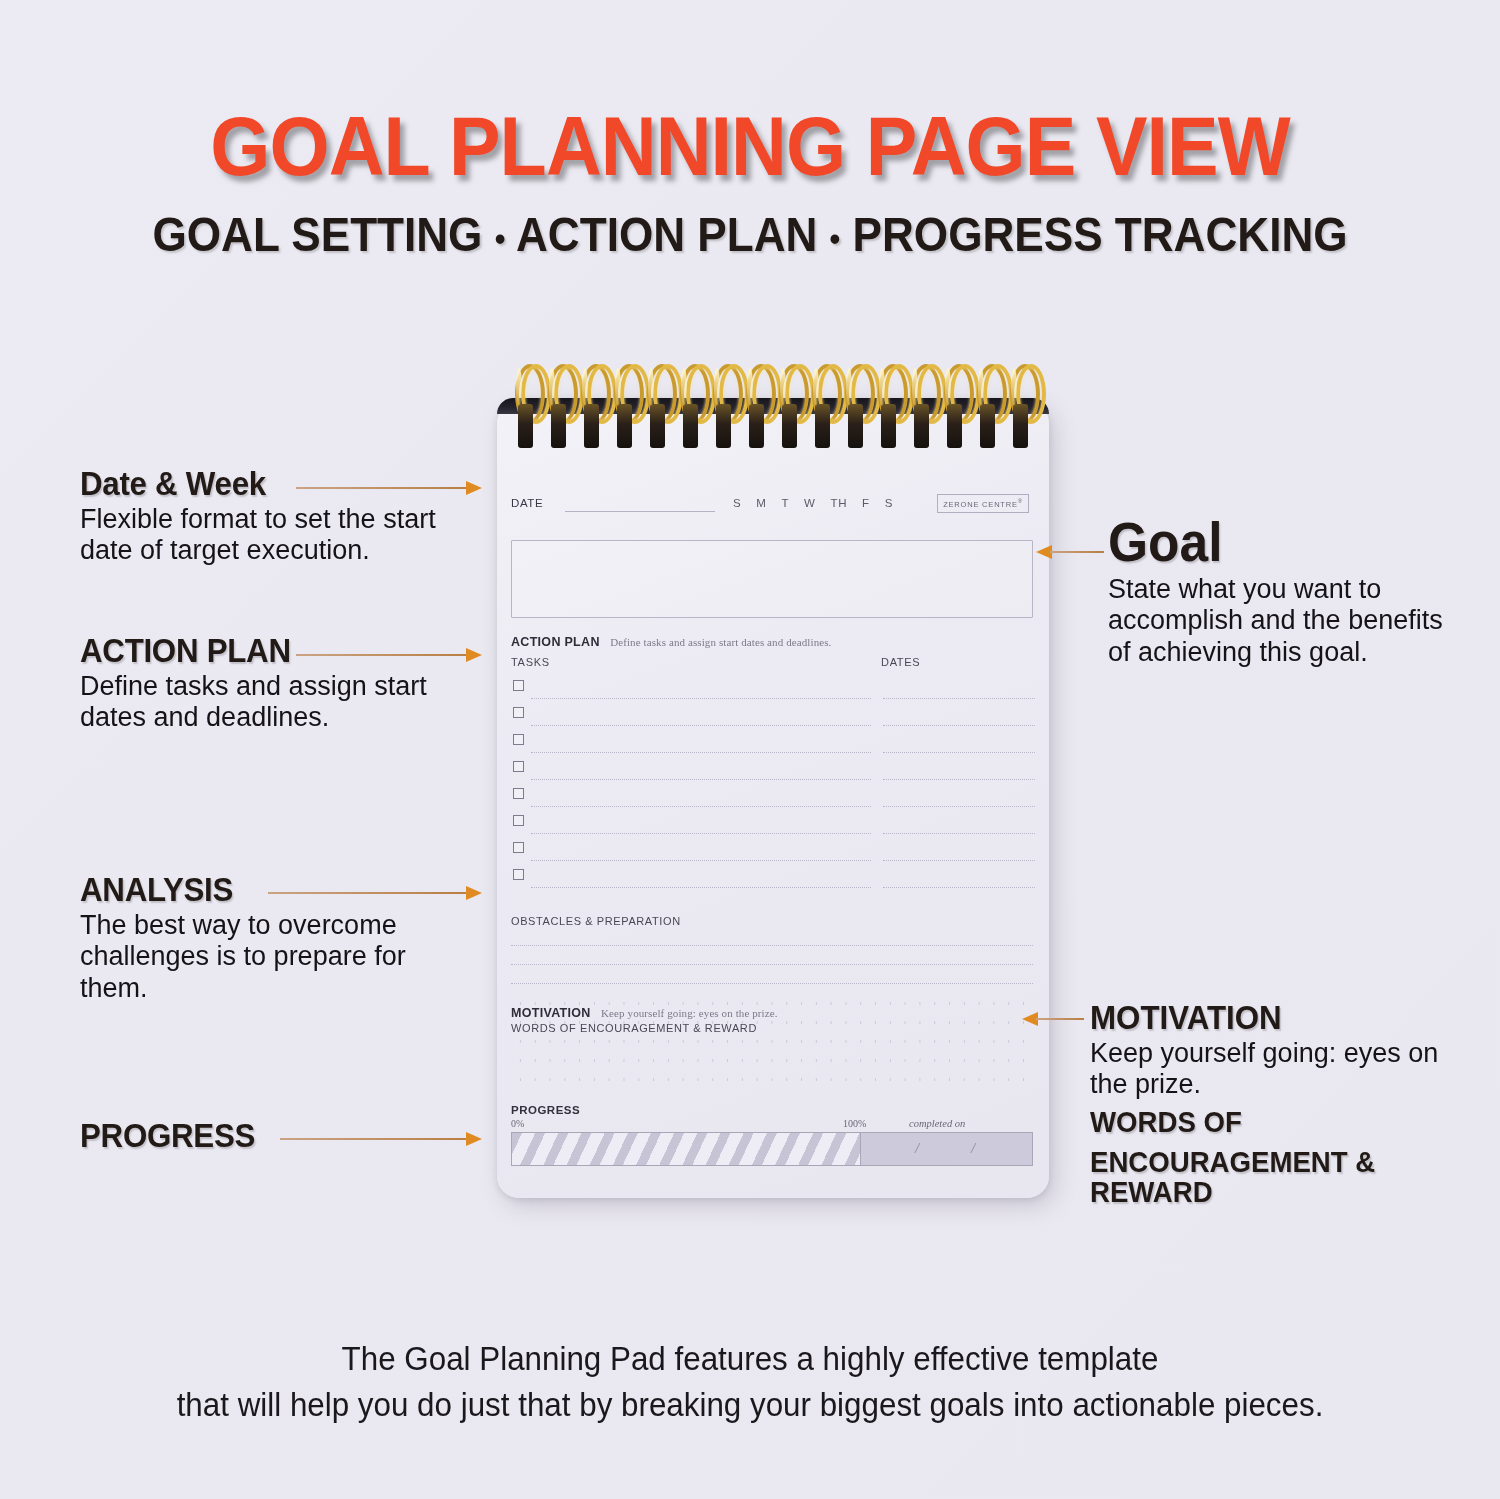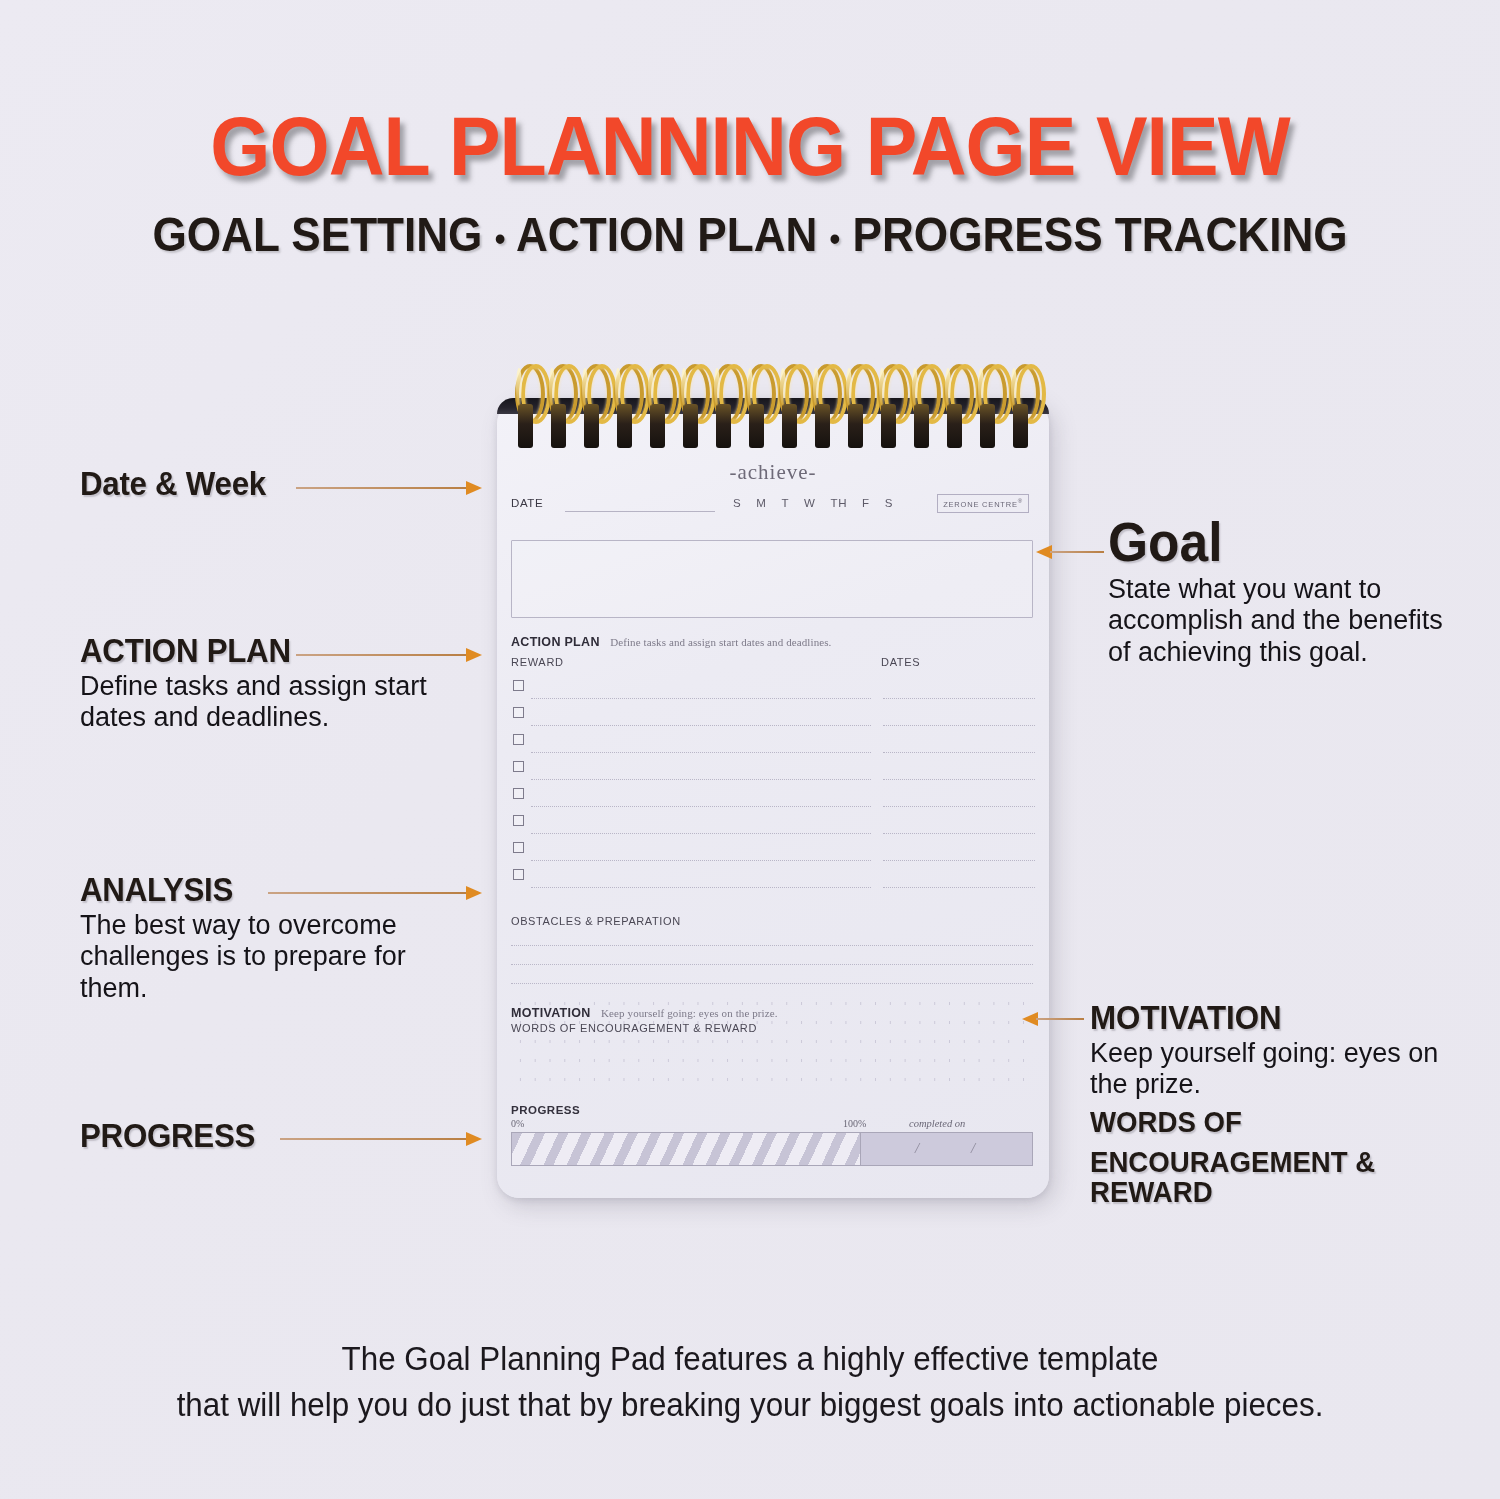--- a/index.html
+++ b/index.html
@@ -316,39 +316,38 @@
       <div class="coil" style="left: 513px;">
         <div class="ring"></div>
         <div class="ring b"></div>
         <div class="leg"></div>
         <div class="hi"></div>
       </div>
     </div>
 
   <div id="page">
 
-    <div class="brand">-achieve-</div>
 
     <div class="row-date">
       <span class="lbl-date">DATE</span>
       <span class="date-line"></span>
       <span class="days">
         <span>S</span><span>M</span><span>T</span><span>W</span><span>TH</span><span>F</span><span>S</span>
       </span>
       <span class="badge"><span>ZERONE CENTRE</span><sup>®</sup></span>
     </div>
 
     <div id="goal-box"></div>
 
     <div class="sec-head" style="top:218px">
       <span class="t">ACTION PLAN</span>
       <span class="d">Define tasks and assign start dates and deadlines.</span>
     </div>
     <div id="tasks-hdr">
-      <span class="c1">REWARD</span>
+      <span class="c1">TASKS</span>
       <span class="c2">DATES</span>
     </div>
     <div id="task-rows">
         <div class="task-row" style="top: 264px;">
           <span class="cb"></span>
           <span class="ln1"></span>
           <span class="ln2"></span>
         </div>
         <div class="task-row" style="top: 291px;">
           <span class="cb"></span>
@@ -415,20 +414,21 @@
           <span class="sl s2">/</span>
         </div>
       </div>
     </div>
 
   </div>
 </div>
 
 <div class="ann left" style="left:80px;top:466px;width:400px">
   <h3>Date &amp; Week</h3>
+  <p>Flexible format to set the start date of target execution.</p>
 </div>
 <div class="arrow r" style="left:296px;top:481px;width:186px">
   <span class="shaft"></span>
   <span class="head"></span>
 </div>
 
 <div class="ann left" style="left:80px;top:633px;width:400px">
   <h3>ACTION PLAN</h3>
   <p>Define tasks and assign start dates and deadlines.</p>
 </div>

